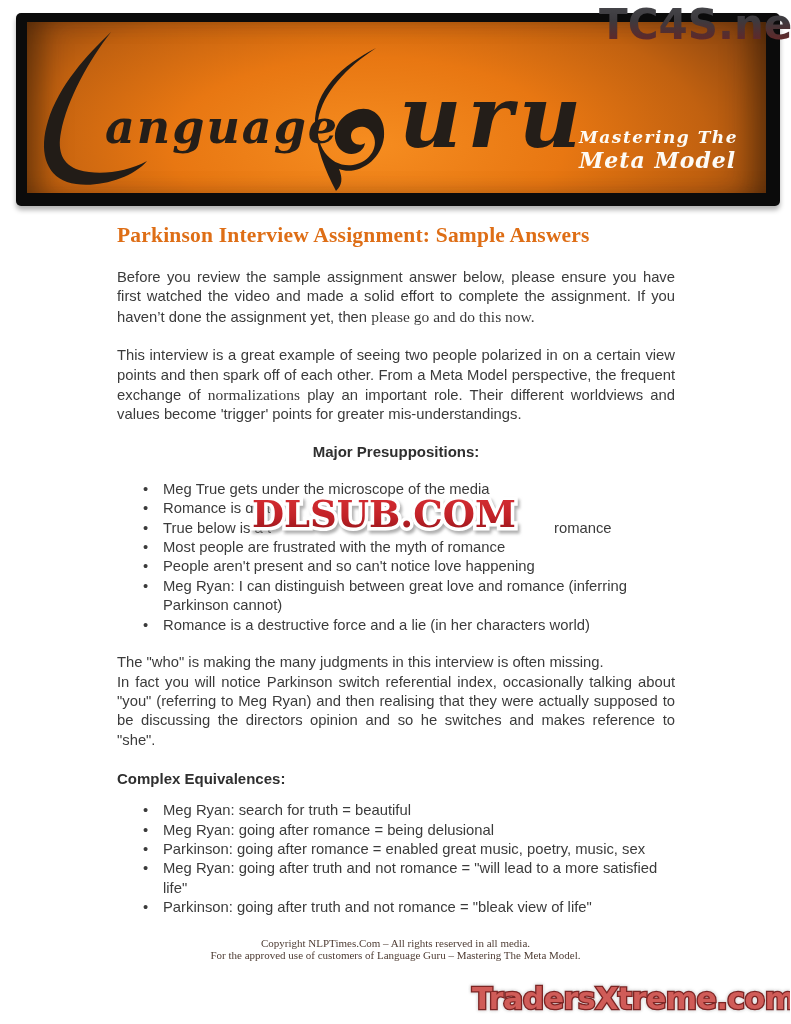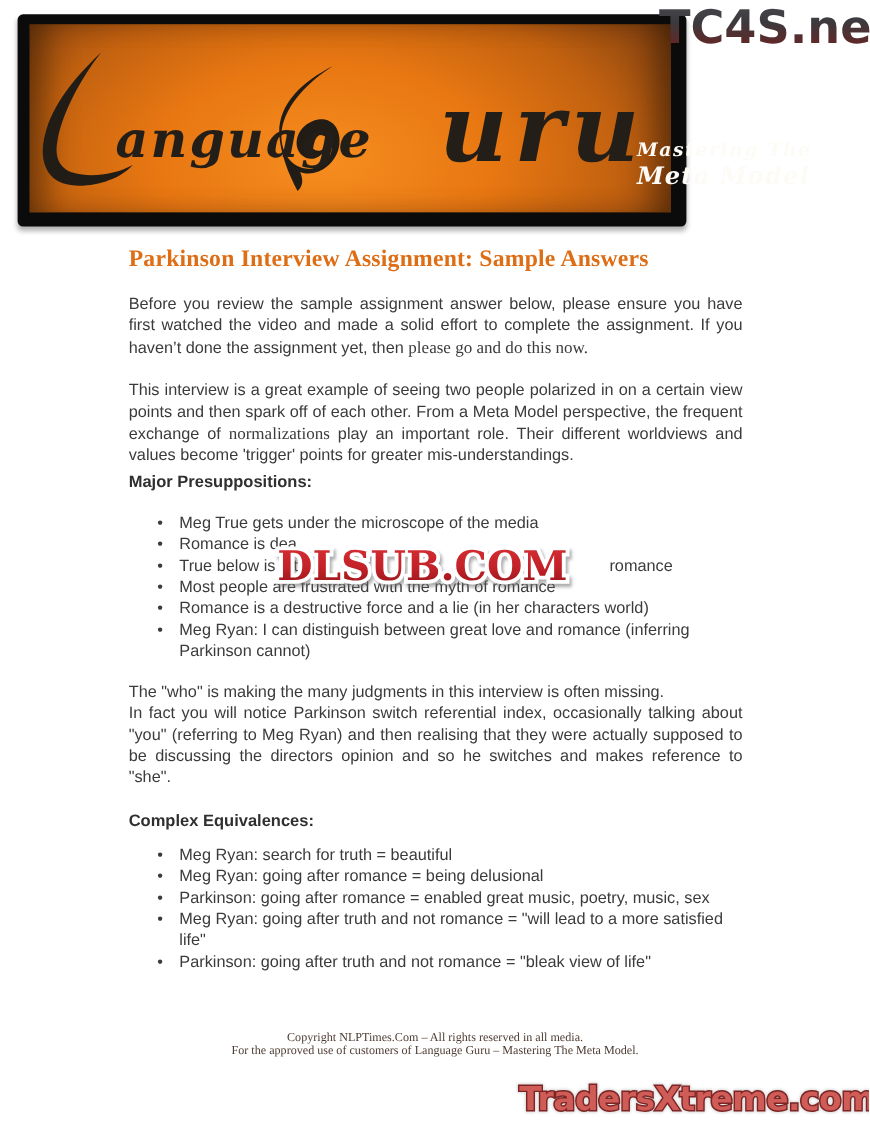--- a/index.html
+++ b/index.html
@@ -4,21 +4,21 @@
 <style>
   * { margin:0; padding:0; box-sizing:border-box; }
   html,body { width:791px; height:1024px; }
   body {
     position:relative; overflow:hidden; background:#ffffff;
     font-family:"Liberation Sans", sans-serif; color:#3b3b3b;
   }
 
   
   .banner {
-    position:absolute; left:16px; top:13px; width:608px; height:193px;
+    position:absolute; left:16px; top:13px; width:764px; height:193px;
     background:#0b0b0b; border-radius:5px;
     box-shadow:0 4px 5px rgba(0,0,0,0.30);
   }
   .banner-inner {
     position:absolute; left:11px; top:9px; right:14px; bottom:13px;
     background:radial-gradient(ellipse 70% 135% at 46% 72%,
       #f68d20 0%, #e87712 38%, #c16110 66%, #8a4510 88%, #62340e 100%);
     box-shadow:inset 26px 0 30px -14px rgba(35,18,4,0.55),
                inset -26px 0 30px -14px rgba(35,18,4,0.55);
   }
@@ -58,21 +58,21 @@
   h1.title {
     margin-top:14px;
     font-family:"Liberation Serif", serif; font-weight:bold;
     font-size:21.5px; line-height:26px; color:#de6e16; letter-spacing:0.2px;
   }
   p { font-size:14.8px; line-height:19.4px; text-align:justify; }
   .serif-run { font-family:"Liberation Serif", serif; font-size:15.5px; }
   .p1 { margin-top:20px; }
   .p2 { margin-top:19px; }
   h2.sec { font-size:15px; line-height:19px; font-weight:bold; color:#2f2f2f; }
-  .h-presup { margin-top:4px; }
+  .h-presup { margin-top:17px;text-align:center; }
   ul.blist { margin-top:19px; list-style:none; }
   ul.blist li { position:relative; padding-left:46px; font-size:14.8px; line-height:19.4px; }
   ul.blist li::before {
     content:"\2022"; position:absolute; left:26px; top:0;
     font-size:14.8px; line-height:19.4px; color:#3b3b3b;
   }
   .wm-gap { display:inline-block; width:283px; }
   .h-lost { margin-top:12px; }
   .p-lost { margin-top:18px; }
   .h-complex { margin-top:19px; }
@@ -116,22 +116,23 @@
 
     <p class="p2"><span>This interview is a great example of seeing two people polarized in on a certain view points and then spark off of each other. From a Meta Model perspective, the frequent exchange of </span><span class="serif-run">normalizations</span><span> play an important role. Their different worldviews and values become 'trigger' points for greater mis-understandings.</span></p>
 
     <h2 class="sec h-presup">Major Presuppositions:</h2>
 
     <ul class="blist">
       <li>Meg True gets under the microscope of the media</li>
       <li><span>Romance is dea</span></li>
       <li><span>True below is a t</span><span class="wm-gap"></span><span>romance</span></li>
       <li>Most people are frustrated with the myth of romance</li>
+      <li>People aren't present and so can't notice love happening</li>
+      <li>Meg Ryan: I can distinguish between great love and romance (inferring Parkinson cannot)</li>
       <li>Romance is a destructive force and a lie (in her characters world)</li>
-      <li>Meg Ryan: I can distinguish between great love and romance (inferring Parkinson cannot)</li>
     </ul>
 
 
     <p class="p-lost"><span>The "who" is making the many judgments in this interview is often missing.</span><br><span>In fact you will notice Parkinson switch referential index, occasionally talking about "you" (referring to Meg Ryan) and then realising that they were actually supposed to be discussing the directors opinion and so he switches and makes reference to "she".</span></p>
 
     <h2 class="sec h-complex">Complex Equivalences:</h2>
 
     <ul class="blist blist2">
       <li>Meg Ryan: search for truth = beautiful</li>
       <li>Meg Ryan: going after romance = being delusional</li>

